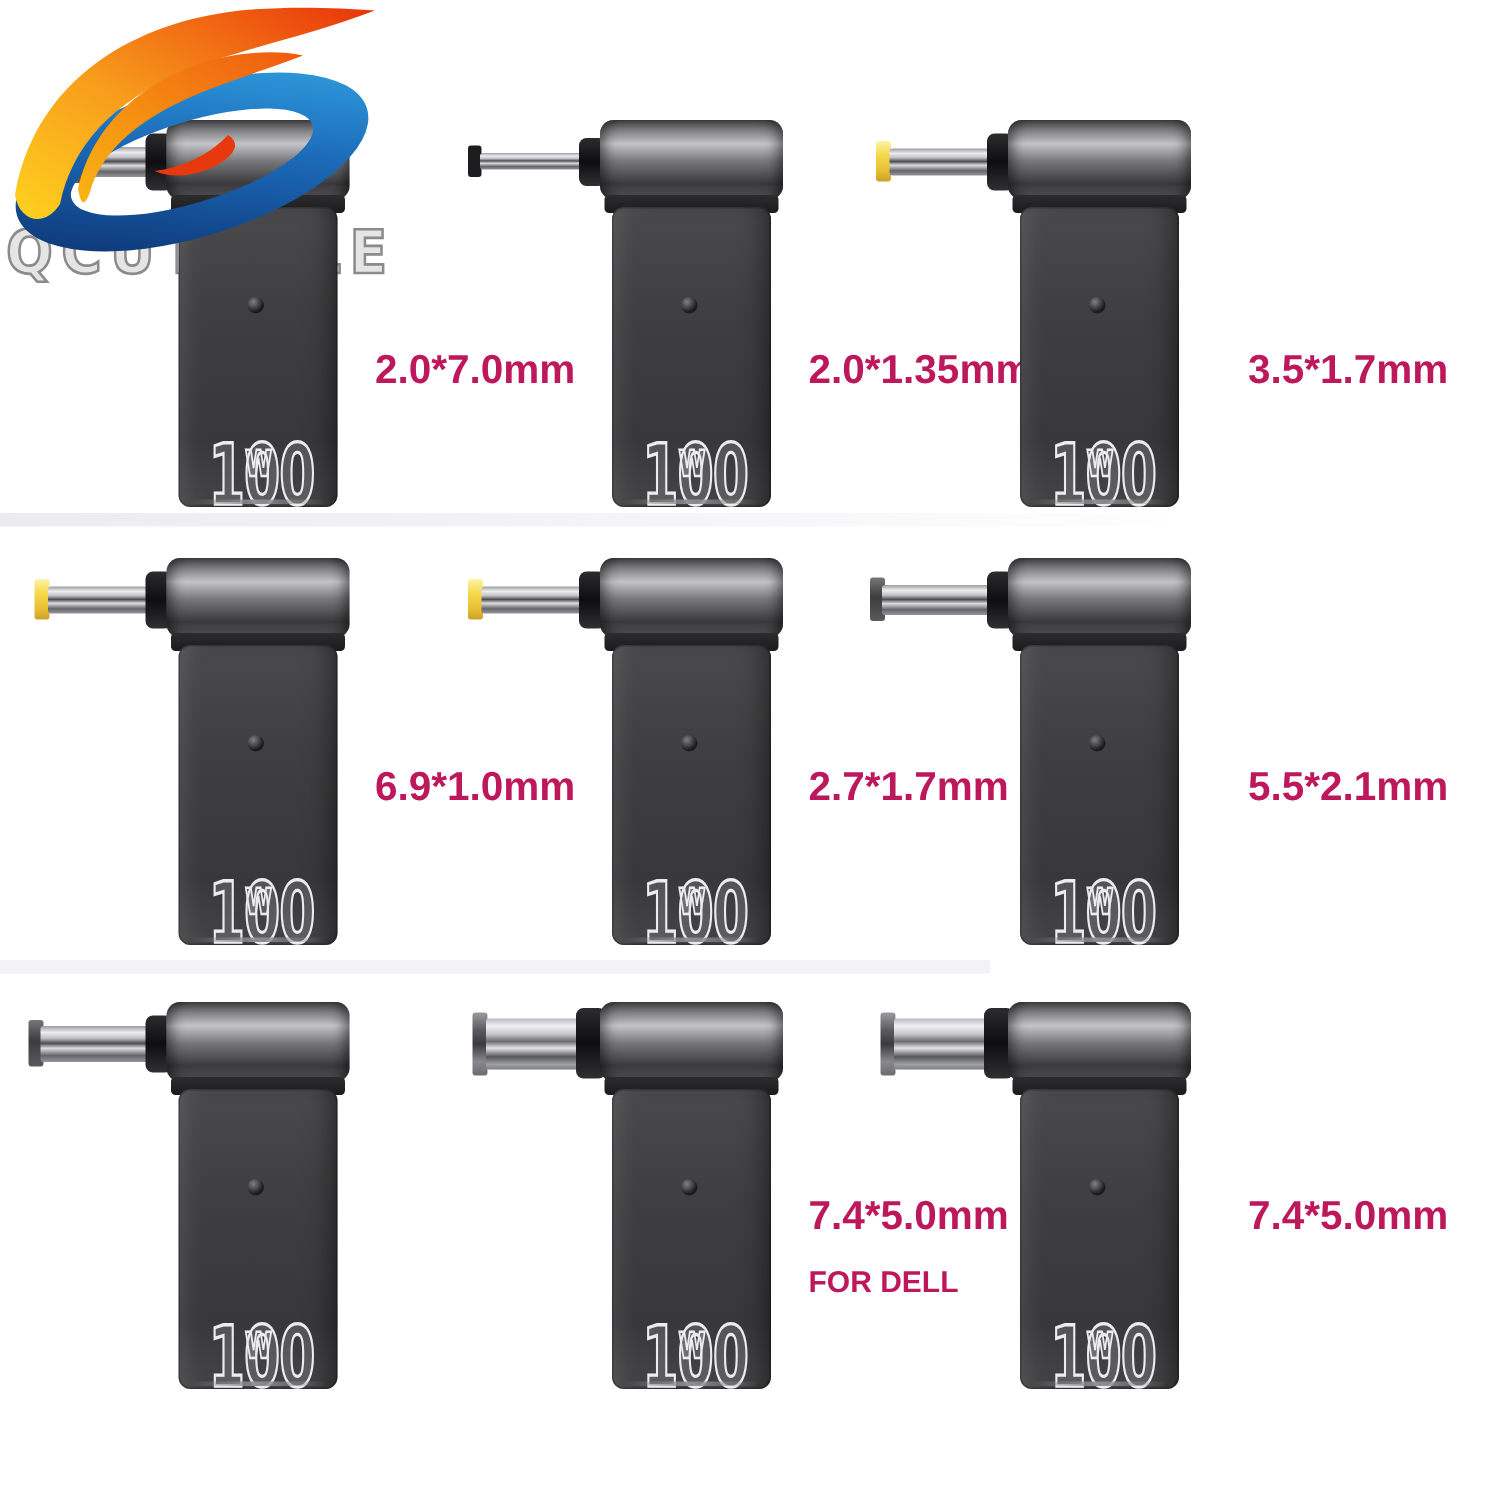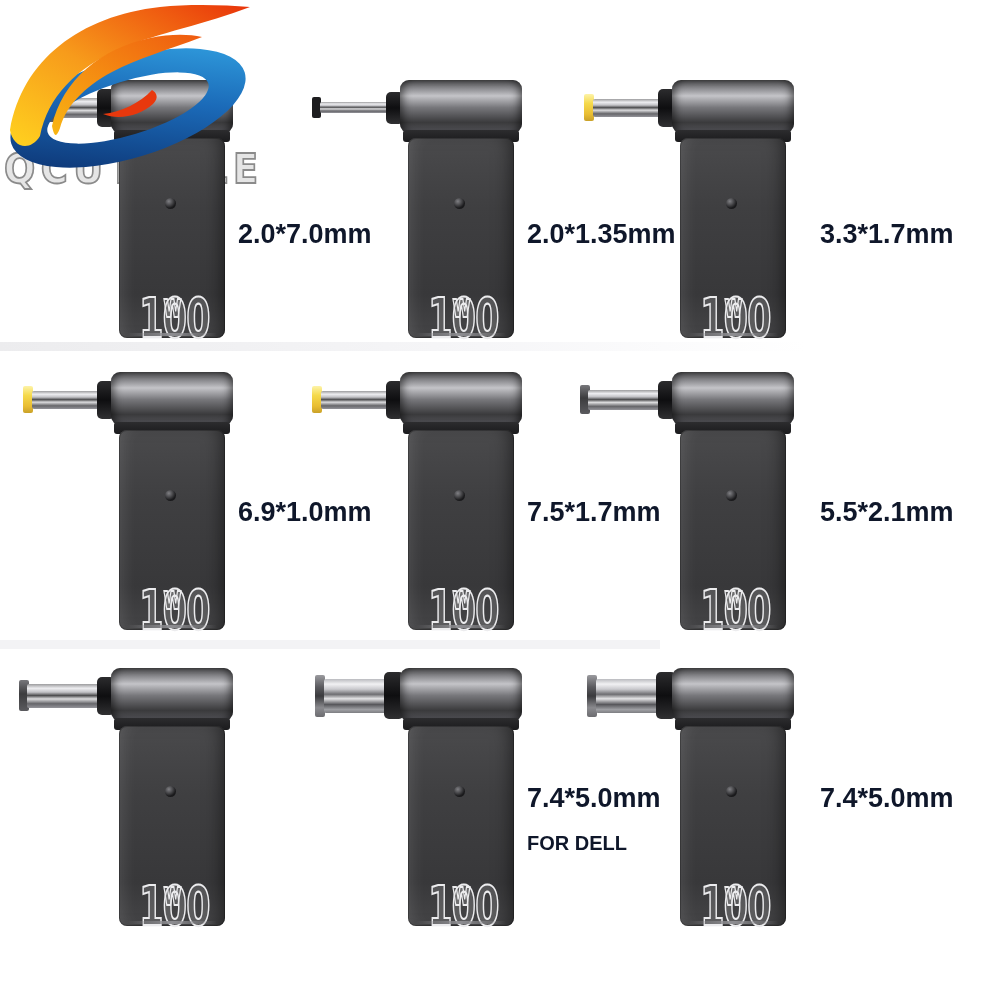--- a/index.html
+++ b/index.html
@@ -69,21 +69,21 @@
   .u6 .tube{top:16px;height:24px;}
   .u6 .tip-cap{top:12px;height:31px;}
 
   .tip-wide-barrel .tube{left:24px;top:11px;width:76px;height:34px;
         background:linear-gradient(180deg,#babbbf 0%,#f1f1f3 15%,#c9c9cd 30%,#6e6e72 45%,#e3e3e5 58%,#58585c 75%,#9fa0a4 90%,#7d7e82 100%);}
   .tip-wide-barrel .tip-cap{left:15px;top:7px;width:10px;height:42px;
         background:linear-gradient(180deg,#9b9b9f,#5c5c60 28%,#3a3a3d 50%,#8a8a8e 78%,#6c6c70);}
   .tip-wide-barrel .cone{left:84px;top:4px;width:20px;height:47px;}
 
   
-  .label{position:absolute;left:227px;top:132px;margin:0;color:#0f172a;
+  .label{position:absolute;left:227px;top:132px;margin:12px;color:#be185d;
          font:700 27px/1.2 "Liberation Sans",sans-serif;letter-spacing:0;white-space:nowrap;}
   .r0 .label{top:138px} .r1 .label{top:124px} .r2 .label{top:114px}
   .c2 .label{left:248px}
   .compat{display:block;margin-top:17px;font-size:20px;}
   .compat:empty{display:none;}
 </style>
 </head>
 <body>
 
 <div class="canvas">
@@ -164,21 +164,21 @@
     <span class="barrel"></span>
     <span class="neck"></span>
     <span class="bodyp">
       <span class="hole"></span>
       <span class="watt">
           <span class="wnum">100</span>
           <span class="wunit">w</span>
         </span>
     </span>
     <figcaption class="label">
-      <span class="size" style="position:static">3.3*1.7mm</span>
+      <span class="size" style="position:static">3.5*1.7mm</span>
 
     </figcaption>
   </figure>
     <figure class="unit u3 r1 c0 tip-yellow-cap">
     <span class="tip-cap"></span>
     <span class="tube"></span>
     <span class="cone"></span>
     <span class="barrel"></span>
     <span class="neck"></span>
     <span class="bodyp">
@@ -200,21 +200,21 @@
     <span class="barrel"></span>
     <span class="neck"></span>
     <span class="bodyp">
       <span class="hole"></span>
       <span class="watt">
           <span class="wnum">100</span>
           <span class="wunit">w</span>
         </span>
     </span>
     <figcaption class="label">
-      <span class="size" style="position:static">7.5*1.7mm</span>
+      <span class="size" style="position:static">2.7*1.7mm</span>
 
     </figcaption>
   </figure>
     <figure class="unit u5 r1 c2 tip-dark-cap">
     <span class="tip-cap"></span>
     <span class="tube"></span>
     <span class="cone"></span>
     <span class="barrel"></span>
     <span class="neck"></span>
     <span class="bodyp">

